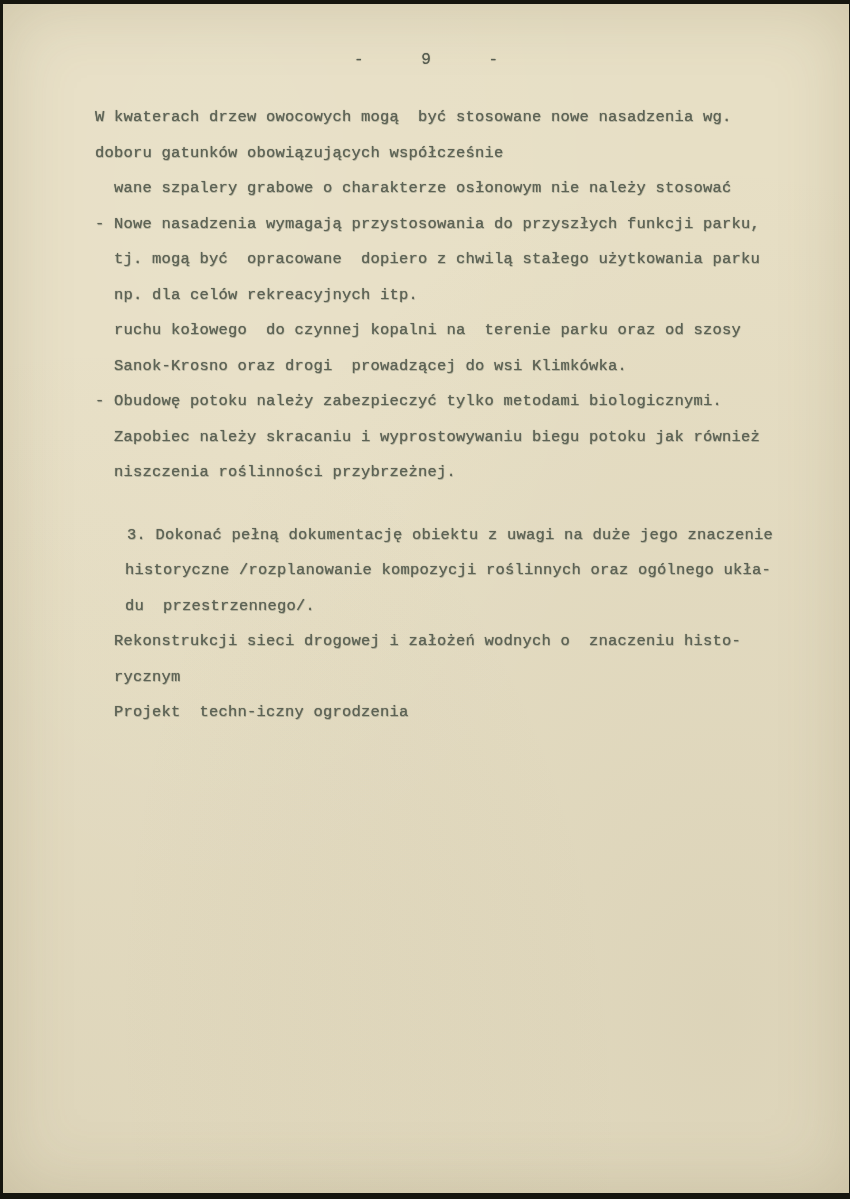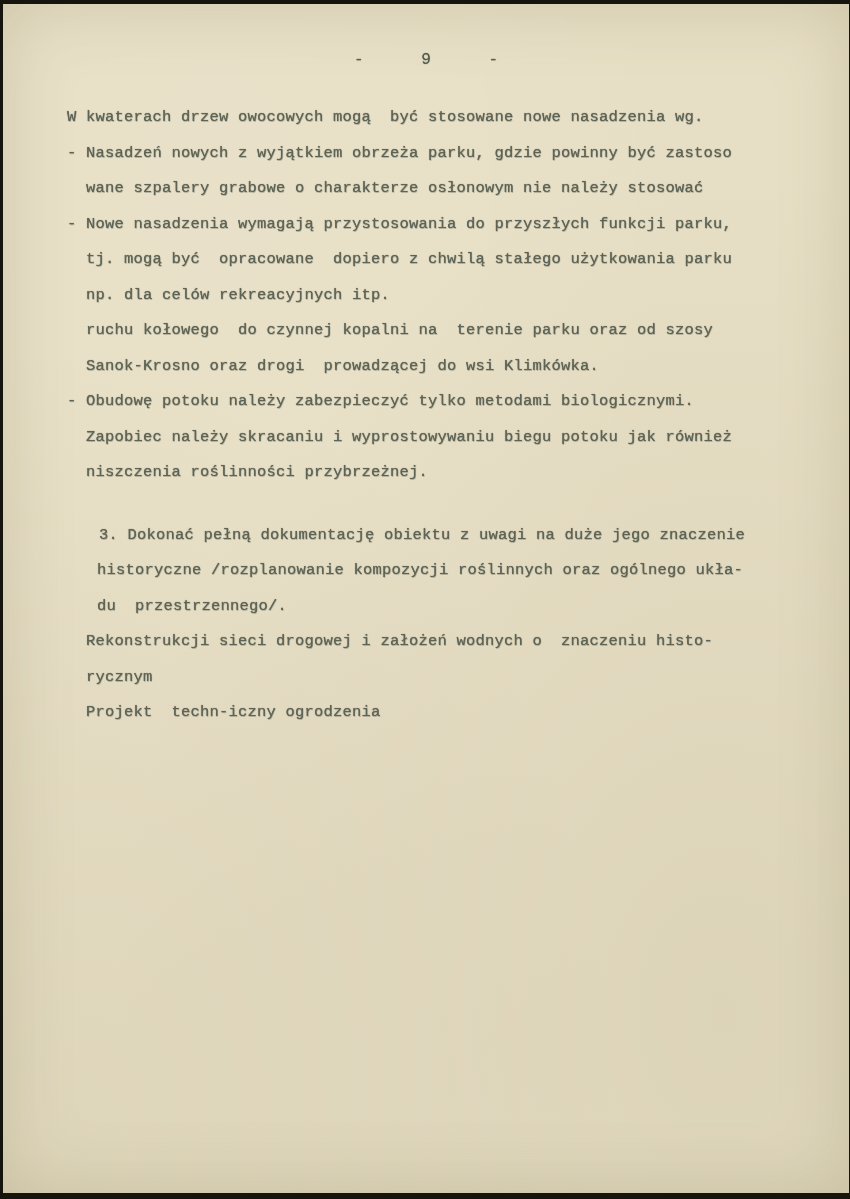--- a/index.html
+++ b/index.html
@@ -34,21 +34,21 @@
     text-align: center;
     font-size: 16px;
     line-height: 20px;
     color: #575d50;
     word-spacing: 48px;
     text-shadow: 0 0 1px rgba(87,93,80,0.85);
     white-space: pre;
   }
   .body-text {
     margin-top: 30px;
-    padding-left: 64px;
+    padding-left: 92px;
     color: #5d6355;
     font-size: 15.5px;
     letter-spacing: 0.2px;
     text-shadow: 0 0 1px rgba(93,99,85,0.85), 0.5px 0.5px 0 rgba(93,99,85,0.30);
   }
   .line {
     line-height: 35.5px;
     height: 35.5px;
     white-space: pre;
     overflow: visible;
@@ -64,21 +64,21 @@
 </style>
 </head>
 <body>
 
 <div class="paper">
 
   <div class="page-number">- 9 -</div>
 
   <div class="body-text">
     <div class="line flush">W kwaterach drzew owocowych mogą  być stosowane nowe nasadzenia wg.</div>
-    <div class="line dash">- Nasadzeń nowych z wyjątkiem obrzeża parku, gdzie powinny być zastoso</div>
+    <div class="line flush">doboru gatunków obowiązujących współcześnie</div>
     <div class="line cont">wane szpalery grabowe o charakterze osłonowym nie należy stosować</div>
     <div class="line dash">- Nowe nasadzenia wymagają przystosowania do przyszłych funkcji parku,</div>
     <div class="line cont">tj. mogą być  opracowane  dopiero z chwilą stałego użytkowania parku</div>
     <div class="line cont">np. dla celów rekreacyjnych itp.</div>
     <div class="line cont">ruchu kołowego  do czynnej kopalni na  terenie parku oraz od szosy</div>
     <div class="line cont">Sanok-Krosno oraz drogi  prowadzącej do wsi Klimkówka.</div>
     <div class="line dash">- Obudowę potoku należy zabezpieczyć tylko metodami biologicznymi.</div>
     <div class="line cont">Zapobiec należy skracaniu i wyprostowywaniu biegu potoku jak również</div>
     <div class="line cont">niszczenia roślinności przybrzeżnej.</div>
     <div class="spacer"></div>

